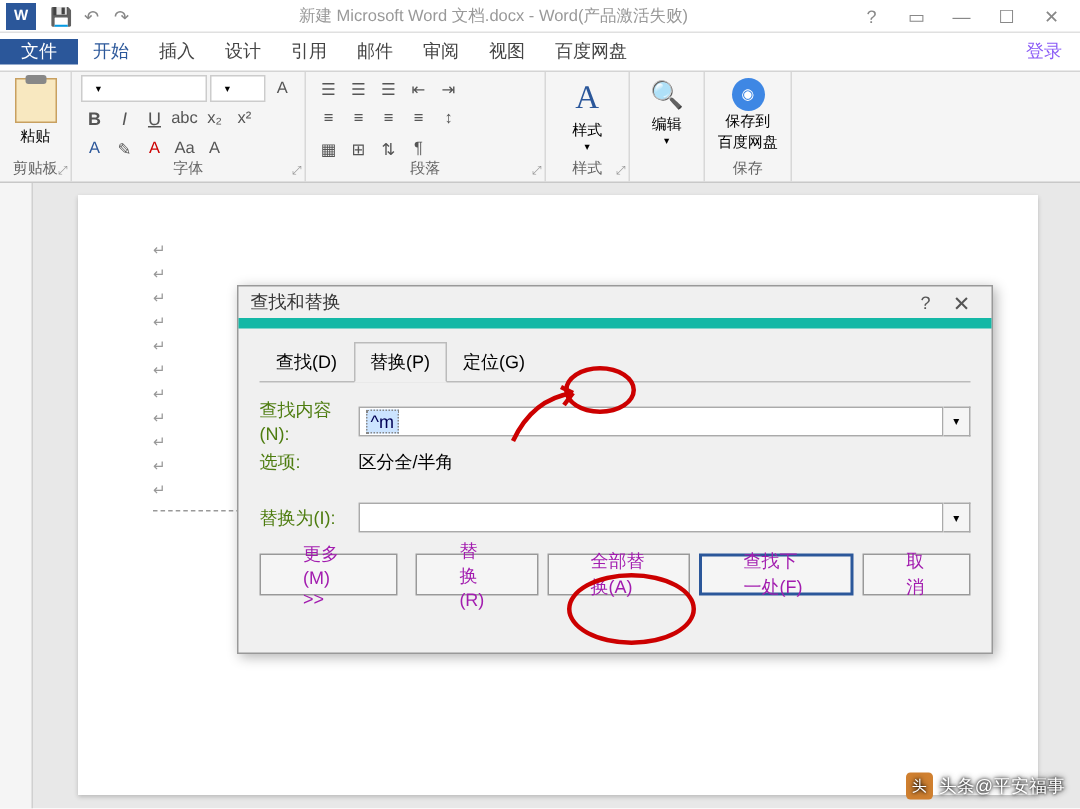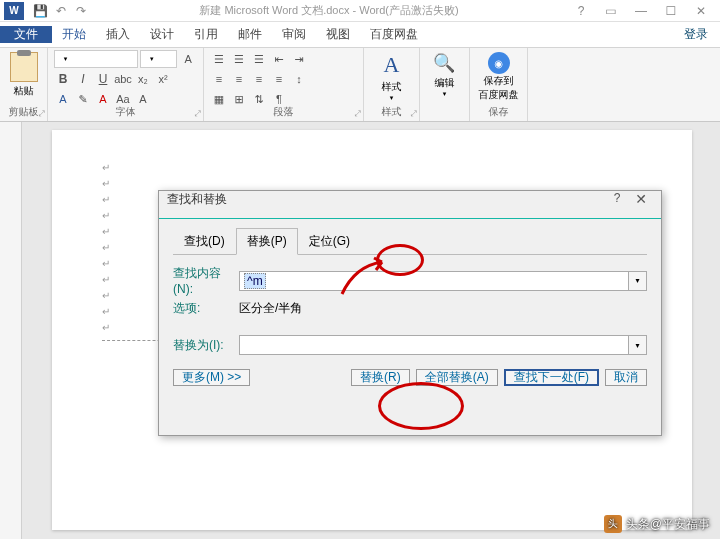--- a/index.html
+++ b/index.html
@@ -9,21 +9,21 @@
 .qat{display:flex;gap:2px;margin-left:4px}
 .qat-btn{width:18px;height:18px;display:flex;align-items:center;justify-content:center;color:#888}
 .title-text{flex:1;text-align:center;color:#999;font-size:11px}
 .win-controls{display:flex;gap:4px;margin-right:6px}
 .win-btn{width:26px;height:18px;display:flex;align-items:center;justify-content:center;color:#888}
 .menubar{height:26px;background:#fff;display:flex;align-items:center;border-bottom:1px solid #d4d4d4}
 .file-tab{background:#2b579a;color:#fff;padding:0 14px;display:flex;align-items:center}
 .menu-tab{padding:0 10px;display:flex;align-items:center;color:#444;cursor:pointer}
 .menu-tab.active{color:#2b579a}
 .menu-spacer{flex:1}
-.login{padding:0 12px;display:flex;align-items:center;color:#0c4a6e}
+.login{padding:0 12px;display:flex;align-items:center;color:#8b5cf6}
 .ribbon{height:74px;background:#f5f5f5;border-bottom:1px solid #c8c8c8;display:flex}
 .ribbon-group{border-right:1px solid #d8d8d8;padding:2px 6px;display:flex;flex-direction:column;position:relative}
 .group-label{font-size:10px;color:#666;text-align:center;position:absolute;bottom:2px;left:0;right:0}
 .group-launch{position:absolute;bottom:2px;right:2px;font-size:8px;color:#999}
 .clipboard-group{width:48px}
 .paste-btn{display:flex;flex-direction:column;align-items:center;padding-top:2px}
 .paste-icon{width:28px;height:30px;border:1px solid #c8a060;background:#f8e8c0;position:relative}
 .paste-icon::before{content:"";position:absolute;top:-3px;left:6px;width:14px;height:6px;background:#888;border-radius:2px}
 .font-group{width:156px}
 .font-row{display:flex;gap:2px;margin-bottom:2px;align-items:center}
@@ -36,37 +36,37 @@
 .edit-group{width:50px}
 .edit-big{display:flex;flex-direction:column;align-items:center;padding-top:2px}
 .save-group{width:58px}
 .save-big{display:flex;flex-direction:column;align-items:center;padding-top:2px}
 .doc-area{position:absolute;top:122px;left:0;right:0;bottom:0;background:#e8e8e8;display:flex}
 .ruler-v{width:22px;background:#f5f5f5;border-right:1px solid #d0d0d0}
 .page{background:#fff;margin:8px 0 0 30px;width:640px;height:400px;box-shadow:0 1px 3px rgba(0,0,0,.2);padding:30px 50px;position:relative}
 .page-mark{color:#999;font-size:10px;line-height:16px}
 .dashed-line{border-top:1px dashed #999;width:200px;margin-top:4px}
 .dialog{position:absolute;top:190px;left:158px;width:504px;height:246px;background:#f0f0f0;border:1px solid #999;box-shadow:2px 2px 8px rgba(0,0,0,.3);z-index:10}
-.dlg-title{height:28px;display:flex;padding:0 8px;border-bottom:1px solid #14b8a6}
+.dlg-title{height:28px;display:flex;align-items:center;padding:0 8px;border-bottom:7px solid #14b8a6}
 .dlg-title-text{flex:1;color:#333}
 .dlg-help{width:24px;text-align:center;color:#555}
 .dlg-close{width:24px;text-align:center;color:#555;font-size:14px}
 .dlg-body{padding:8px 14px}
 .dlg-tabs{display:flex;border-bottom:1px solid #bbb;margin-bottom:10px}
 .dlg-tab{padding:4px 10px;border:1px solid transparent;color:#000000;position:relative;bottom:-1px}
 .dlg-tab.active{background:#f0f0f0;border:1px solid #bbb;border-bottom:1px solid #f0f0f0}
 .form-row{display:flex;align-items:center;margin-bottom:4px}
-.form-label{width:66px;color:#0f766e}
+.form-label{width:66px;color:#4d7c0f}
 .form-input{flex:1;height:20px;border:1px solid #aaa;background:#fff;display:flex;align-items:center}
 .form-input-text{padding:0 4px;color:#333}
 .selected-text{background:#cce4ff;padding:0 2px;color:#005;border:1px dotted #888}
 .drop-btn{width:18px;height:20px;border:1px solid #aaa;border-left:none;background:#f5f5f5;display:flex;align-items:center;justify-content:center;font-size:8px}
 .options-row{display:flex;margin-bottom:18px}
 .dlg-buttons{display:flex;gap:6px;justify-content:flex-start;margin-top:14px}
-.dlg-btn{height:17px;padding:0 8px;border:1px solid #999;background:#f5f5f5;display:flex;align-items:center;color:#0369a1;cursor:pointer}
+.dlg-btn{height:28px;padding:0 28px;border:1px solid #999;background:#f5f5f5;display:flex;align-items:center;color:#a21caf;cursor:pointer}
 .dlg-btn.primary{border:2px solid #2b579a}
 .circle-ann{position:absolute;border:3px solid #c00;border-radius:50%;z-index:20;pointer-events:none}
 .arrow-ann{position:absolute;z-index:21;pointer-events:none}
 .watermark{position:absolute;bottom:6px;right:10px;color:#fff;text-shadow:0 0 4px rgba(0,0,0,.9),0 0 2px #000;font-size:15px;z-index:30;display:flex;align-items:center;gap:4px}
 .wm-icon{width:18px;height:18px;background:#d08030;border-radius:3px;display:inline-flex;align-items:center;justify-content:center;font-size:10px}
 </style>
 </head>
 <body>
 
 <div class="titlebar">

